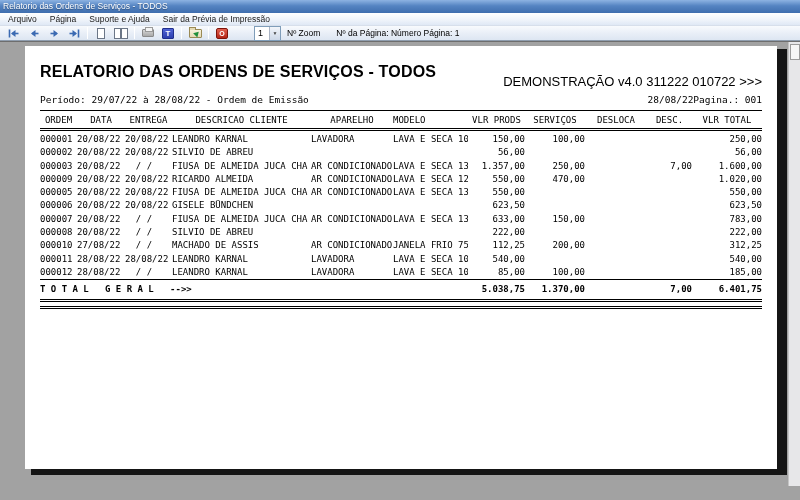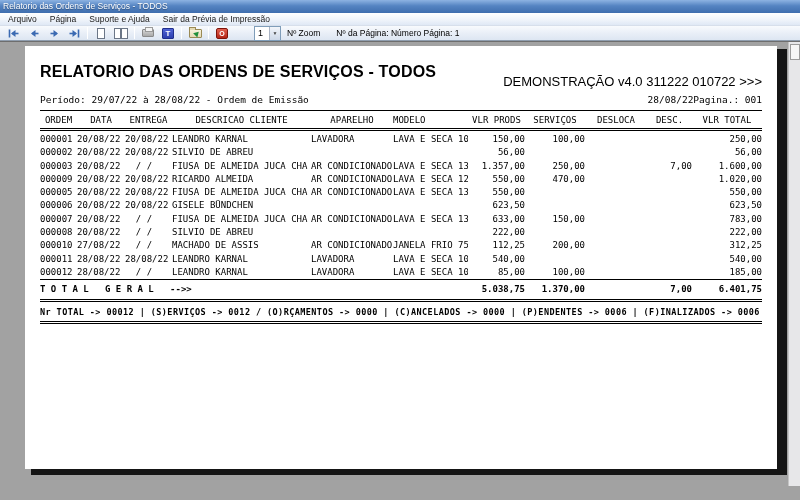--- a/index.html
+++ b/index.html
@@ -367,21 +367,20 @@
             <td colspan="6">T O T A L   G E R A L   --&gt;&gt;</td>
             <td class="c-num">5.038,75</td>
             <td class="c-num">1.370,00</td>
             <td class="c-num"></td>
             <td class="c-num">7,00</td>
             <td class="c-num">6.401,75</td>
           </tr>
         </tbody>
       </table>
 
-      <div class="rpt-summary">Nr TOTAL -&gt; 00012 | (S)ERVIÇOS -&gt; 0012 / (O)RÇAMENTOS -&gt; 0000 | (C)ANCELADOS -&gt; 0000 | (P)ENDENTES -&gt; 0006 | (F)INALIZADOS -&gt; 0006</div>
       <div class="rpt-endline"></div>
     </div>
 
     <div class="scrollbar">
       <div class="scroll-thumb"></div>
     </div>
   </div>
 
 
 </div>

